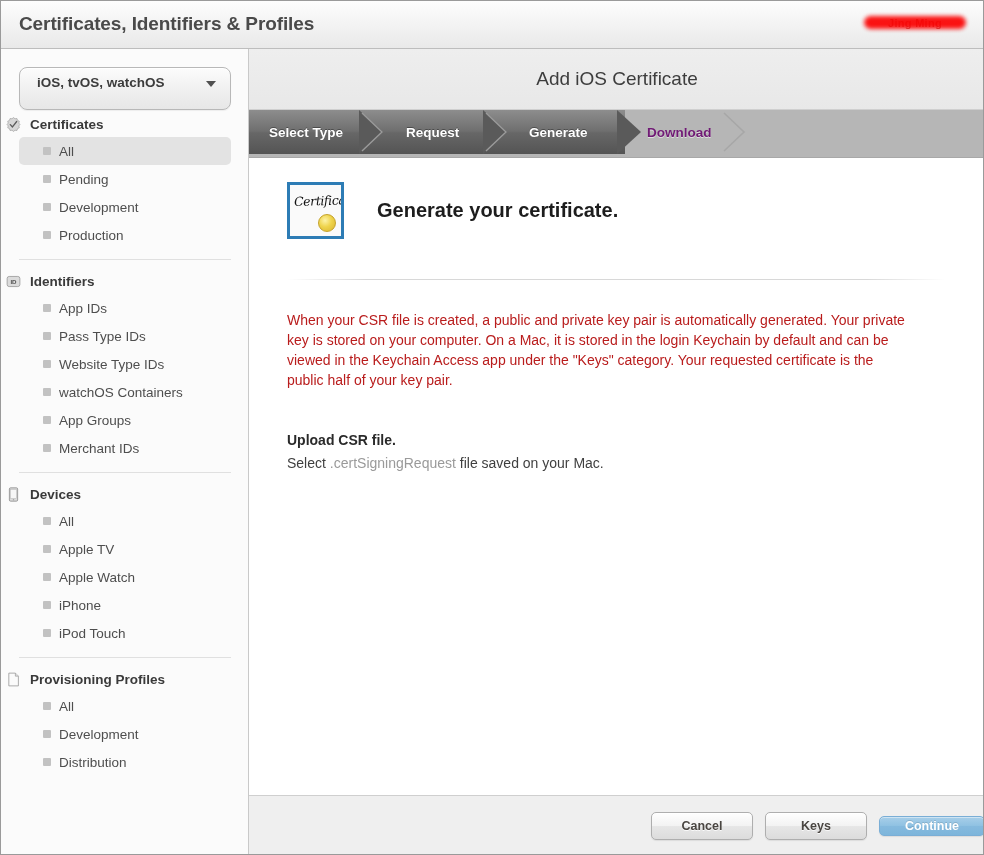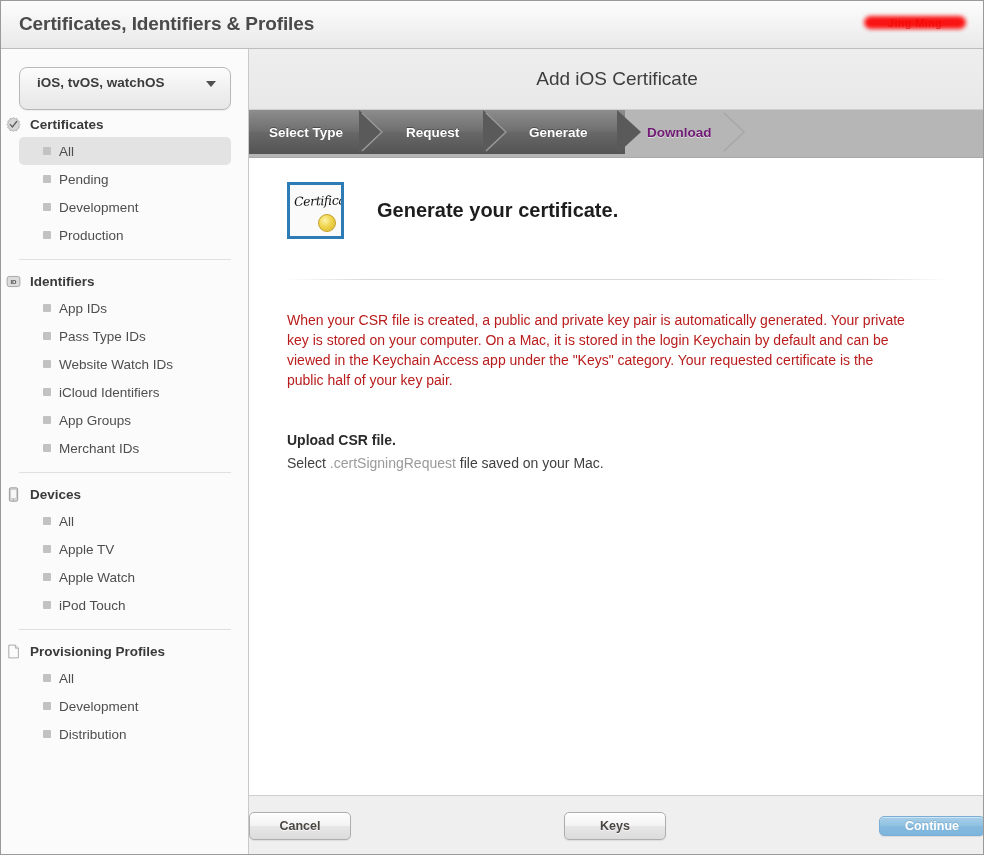--- a/index.html
+++ b/index.html
@@ -327,21 +327,21 @@
 
   
   .footer {
     position: absolute;
     left: 0; bottom: 0;
     width: 736px; height: 61px;
     background: #efefef;
     border-top: 1px solid #cfcfcf;
     display: flex;
     align-items: center;
-    justify-content: space-between;
+    justify-content: flex-end;
     gap: 12px;
   }
   .btn-footer { width: 102px; height: 28px; }
   .btn-primary {
     width: 106px; height: 20px;
     border: 1px solid #7aaed6;
     background: linear-gradient(to bottom, #a8cfe9 0%, #8fc1e2 50%, #85bade 52%, #7db5db 100%);
     color: #ffffff;
     text-shadow: 0 -1px 0 rgba(0,0,0,0.12);
     box-shadow: 0 1px 1px rgba(0,0,0,0.08), inset 0 1px 0 rgba(255,255,255,0.45);
@@ -408,25 +408,25 @@
         <div class="nav-item">
           <span class="nav-bullet"></span>
           <span class="nav-item-label">App IDs</span>
         </div>
         <div class="nav-item">
           <span class="nav-bullet"></span>
           <span class="nav-item-label">Pass Type IDs</span>
         </div>
         <div class="nav-item">
           <span class="nav-bullet"></span>
-          <span class="nav-item-label">Website Watch IDs</span>
-        </div>
-        <div class="nav-item">
-          <span class="nav-bullet"></span>
-          <span class="nav-item-label">iCloud Identifiers</span>
+          <span class="nav-item-label">Website Type IDs</span>
+        </div>
+        <div class="nav-item">
+          <span class="nav-bullet"></span>
+          <span class="nav-item-label">watchOS Containers</span>
         </div>
         <div class="nav-item">
           <span class="nav-bullet"></span>
           <span class="nav-item-label">App Groups</span>
         </div>
         <div class="nav-item">
           <span class="nav-bullet"></span>
           <span class="nav-item-label">Merchant IDs</span>
         </div>
       </div>
@@ -446,20 +446,24 @@
           <span class="nav-bullet"></span>
           <span class="nav-item-label">All</span>
         </div>
         <div class="nav-item">
           <span class="nav-bullet"></span>
           <span class="nav-item-label">Apple TV</span>
         </div>
         <div class="nav-item">
           <span class="nav-bullet"></span>
           <span class="nav-item-label">Apple Watch</span>
+        </div>
+        <div class="nav-item">
+          <span class="nav-bullet"></span>
+          <span class="nav-item-label">iPhone</span>
         </div>
         <div class="nav-item">
           <span class="nav-bullet"></span>
           <span class="nav-item-label">iPod Touch</span>
         </div>
       </div>
 
       <div class="nav-divider"></div>
 
       <div class="nav-section">

